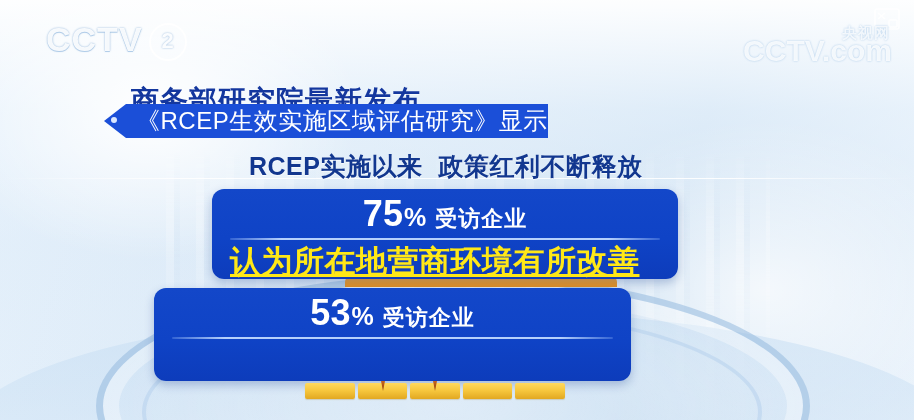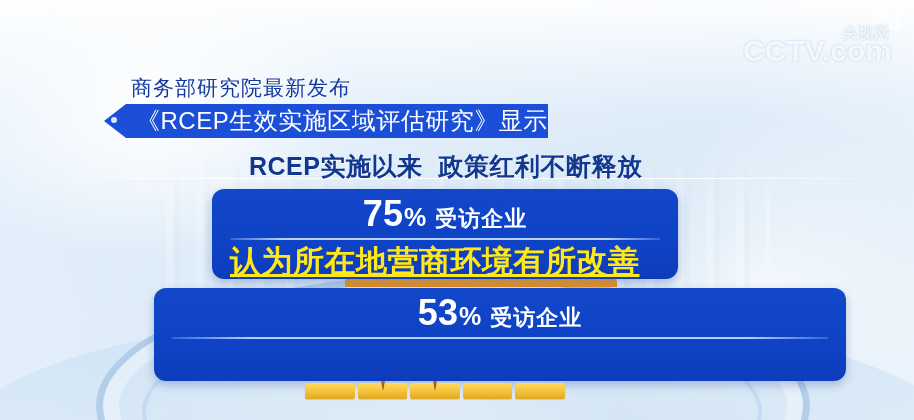--- a/index.html
+++ b/index.html
@@ -150,23 +150,23 @@
   }
   .corner-icon {
     position: absolute;
     right: 14px; top: 8px;
     width: 26px; height: 22px;
   }
 
   
   .headline-1 {
     position: absolute;
-    left: 131px; top: 74px;
-    font-size: 21px;
-    font-weight: 400;
+    left: 131px; top: 82px;
+    font-size: 28px;
+    font-weight: 700;
     color: #14379e;
     letter-spacing: 1px;
     text-shadow: 0 1px 1px rgba(255,255,255,0.75);
     white-space: nowrap;
   }
   .banner-wrap {
     position: absolute;
     left: 104px; top: 104px;
     display: flex;
     align-items: stretch;
@@ -255,21 +255,21 @@
     font-size: 31px;
     font-weight: 700;
     letter-spacing: 0.5px;
     white-space: nowrap;
     line-height: 1.18;
     text-shadow: 0 1px 0 rgba(40,70,160,0.35);
     text-decoration: underline;
   }
 
   #card-1 { left: 212px; top: 189px; width: 466px; height: 90px; }
-  #card-2 { left: 154px; top: 288px; width: 692px; height: 93px; }
+  #card-2 { left: 154px; top: 288px; width: 477px; height: 93px; }
 
   
   .orange-ledge {
     position: absolute;
     left: 345px; top: 276px;
     width: 272px; height: 11px;
     border-radius: 6px 6px 0 0;
     background: linear-gradient(180deg, #f5a93a, #e8921f);
   }
   
@@ -302,20 +302,23 @@
   <div class="bg-sky"></div>
   <div class="bg-haze-left"></div>
   <div class="bg-haze-right"></div>
   <div class="bg-columns"></div>
   <div class="bg-floor"></div>
   <div class="bg-ring"></div>
   <div class="bg-ring-2"></div>
   <div class="bg-hline" style="top:178px"></div>
 
   <div class="cctv-bug">
+    <div>
+      <span class="cctv-word">CCTV</span><span class="cctv-num">2</span>
+    </div>
   </div>
 
   <svg class="corner-icon" viewBox="0 0 26 22">
     <rect x="1" y="1" width="24" height="20" rx="2" fill="none" stroke="rgba(255,255,255,0.85)" stroke-width="1.6"></rect>
     <rect x="15" y="12" width="8" height="7" rx="1" fill="none" stroke="rgba(255,255,255,0.85)" stroke-width="1.6"></rect>
     <path d="M4 5 L11 11 M11 5 L4 11" stroke="rgba(255,255,255,0.85)" stroke-width="1.6" fill="none"></path>
   </svg>
 
   <div class="watermark">
     <div class="wm-cn">央视网</div>

